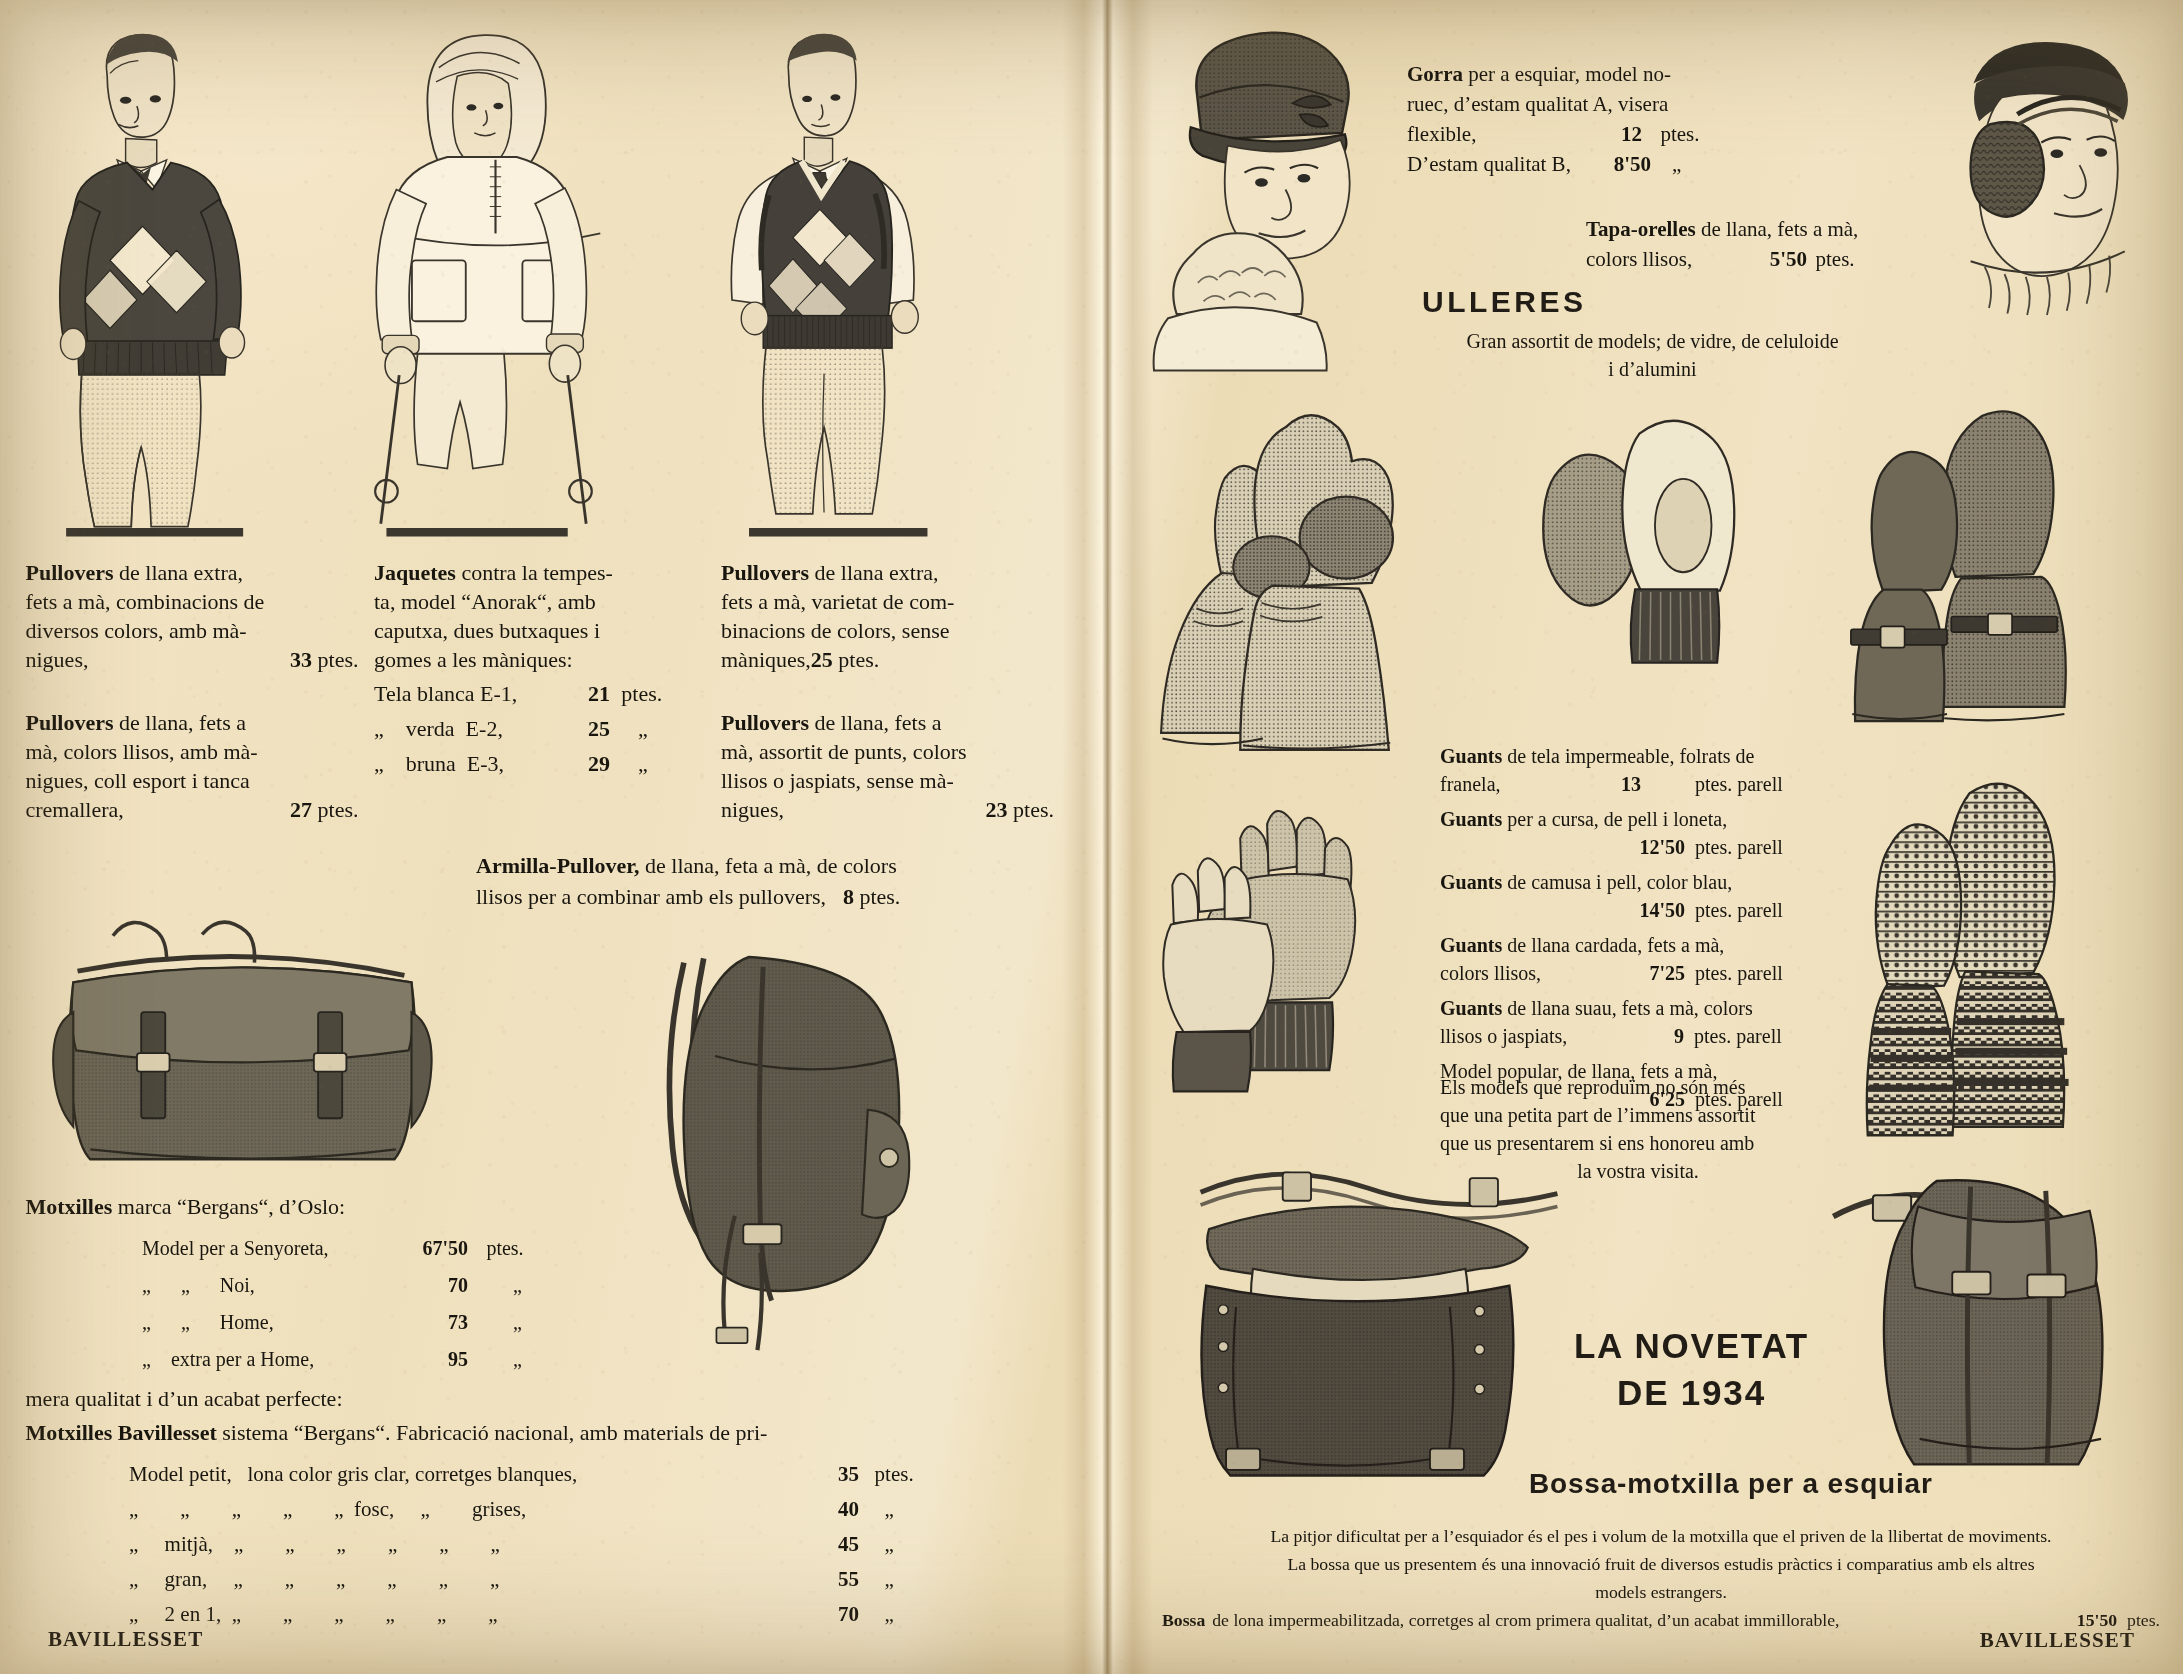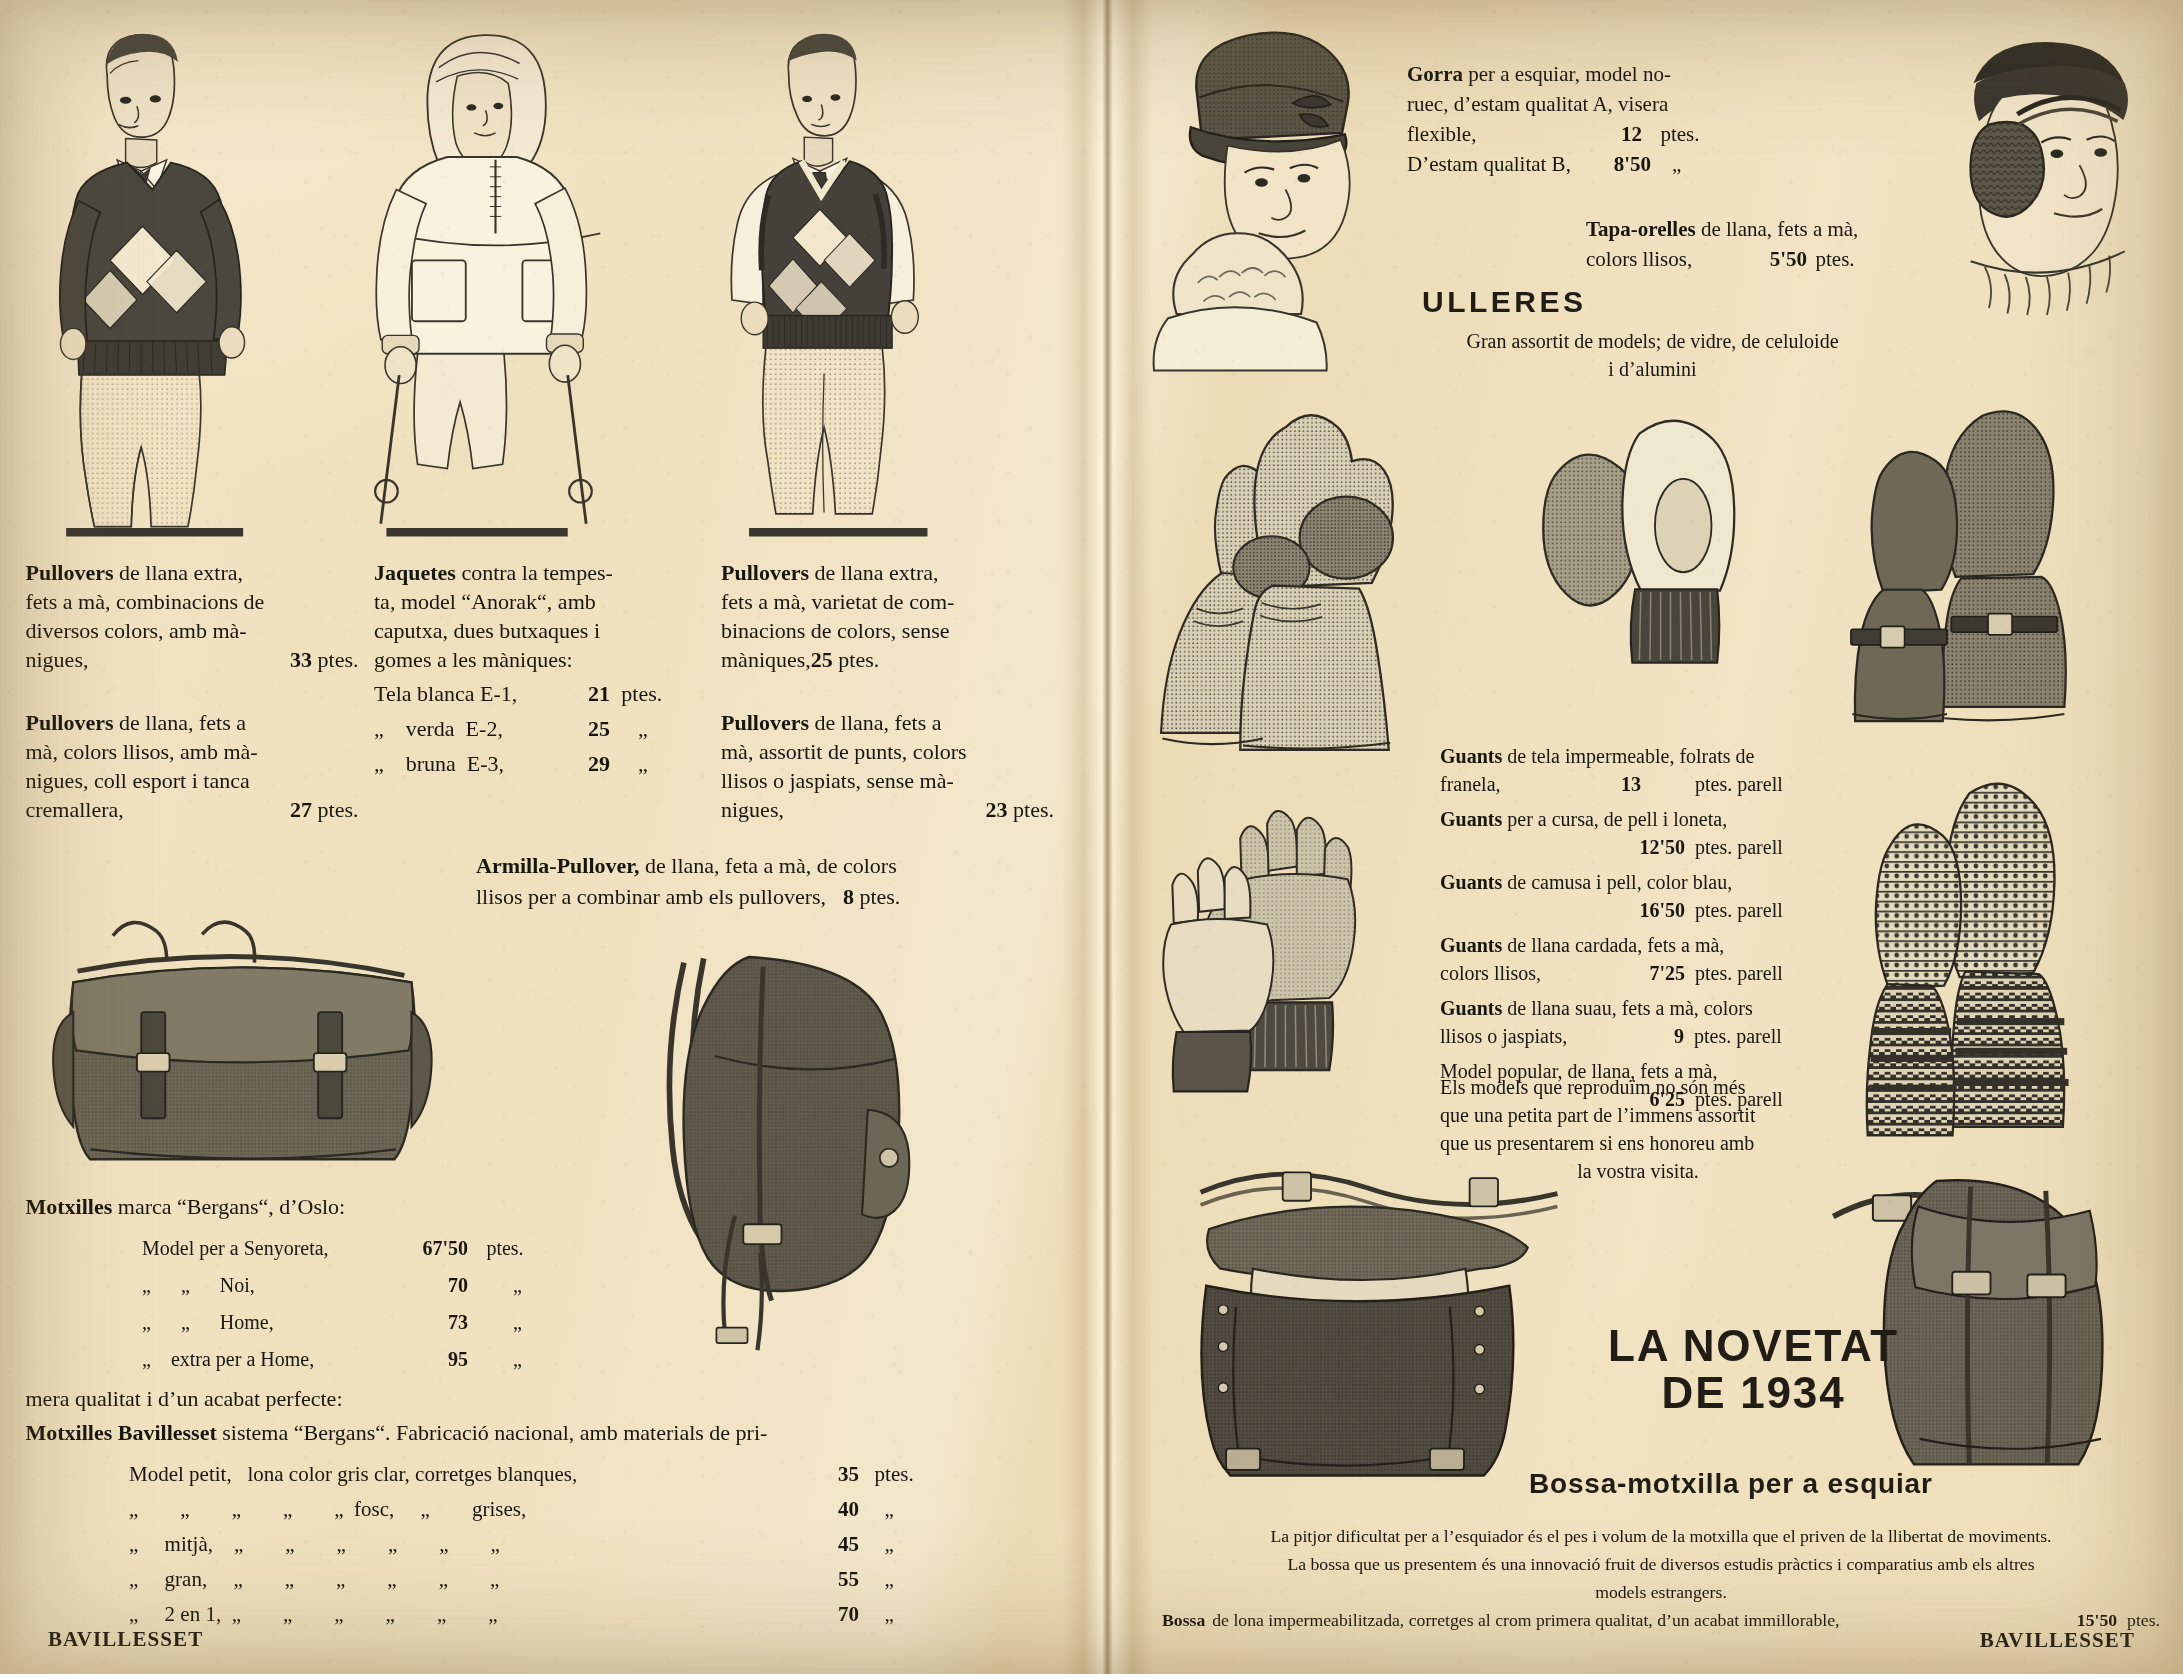--- a/index.html
+++ b/index.html
@@ -745,21 +745,21 @@
         <span class="b" style="width:96px;text-align:right;">12'50</span>
         <span style="padding-left:10px;">ptes. parell</span>
       </div>
     </div>
 
     <div style="margin-bottom:7px;">
       <div><span class="b">Guants</span>
         <span>de camusa i pell, color blau,</span></div>
       <div style="display:flex;">
         <span style="width:149px;"></span>
-        <span class="b" style="width:96px;text-align:right;">16'50</span>
+        <span class="b" style="width:96px;text-align:right;">14'50</span>
         <span style="padding-left:10px;">ptes. parell</span>
       </div>
     </div>
 
     <div style="margin-bottom:7px;">
       <div><span class="b">Guants</span>
         <span>de llana cardada, fets a mà,</span></div>
       <div style="display:flex;">
         <span style="width:181px;">colors llisos,</span>
         <span class="b" style="width:64px;text-align:right;">7'25</span>
@@ -855,21 +855,21 @@
 
       <path d="M224 56 q-8 180 -2 392" fill="none" stroke="#3a352c" stroke-width="7"></path>
       <path d="M330 62 q10 180 2 386" fill="none" stroke="#3a352c" stroke-width="7"></path>
       <rect x="198" y="176" width="54" height="32" rx="4" fill="#ccc1a3" stroke="#241f1a" stroke-width="2.6"></rect>
       <rect x="304" y="180" width="54" height="32" rx="4" fill="#ccc1a3" stroke="#241f1a" stroke-width="2.6"></rect>
 
       <path d="M152 412 q132 28 256 0" fill="none" stroke="#241f1a" stroke-width="3"></path>
     </svg>
   </div>
 
-  <div class="headline center" style="position:absolute;left:1605px;top:1322px;width:297px;font-size:44px;line-height:47px;letter-spacing:1.8px;">
+  <div class="headline center" style="position:absolute;left:1543px;top:1322px;width:297px;font-size:35px;line-height:47px;letter-spacing:1.8px;">
     <div>LA NOVETAT</div>
     <div>DE 1934</div>
   </div>
 
   <div class="headline" style="position:absolute;left:1529px;top:1468px;font-size:28px;letter-spacing:0.8px;">Bossa-motxilla per a esquiar</div>
 
   <div class="blk center" style="left:1162px;top:1522px;width:998px;font-size:17.7px;line-height:28px;">
     <div>La pitjor dificultat per a l’esquiador és el pes i volum de la motxilla que el priven de la llibertat de moviments.</div>
     <div>La bossa que us presentem és una innovació fruit de diversos estudis pràctics i comparatius amb els altres</div>
     <div>models estrangers.</div>

